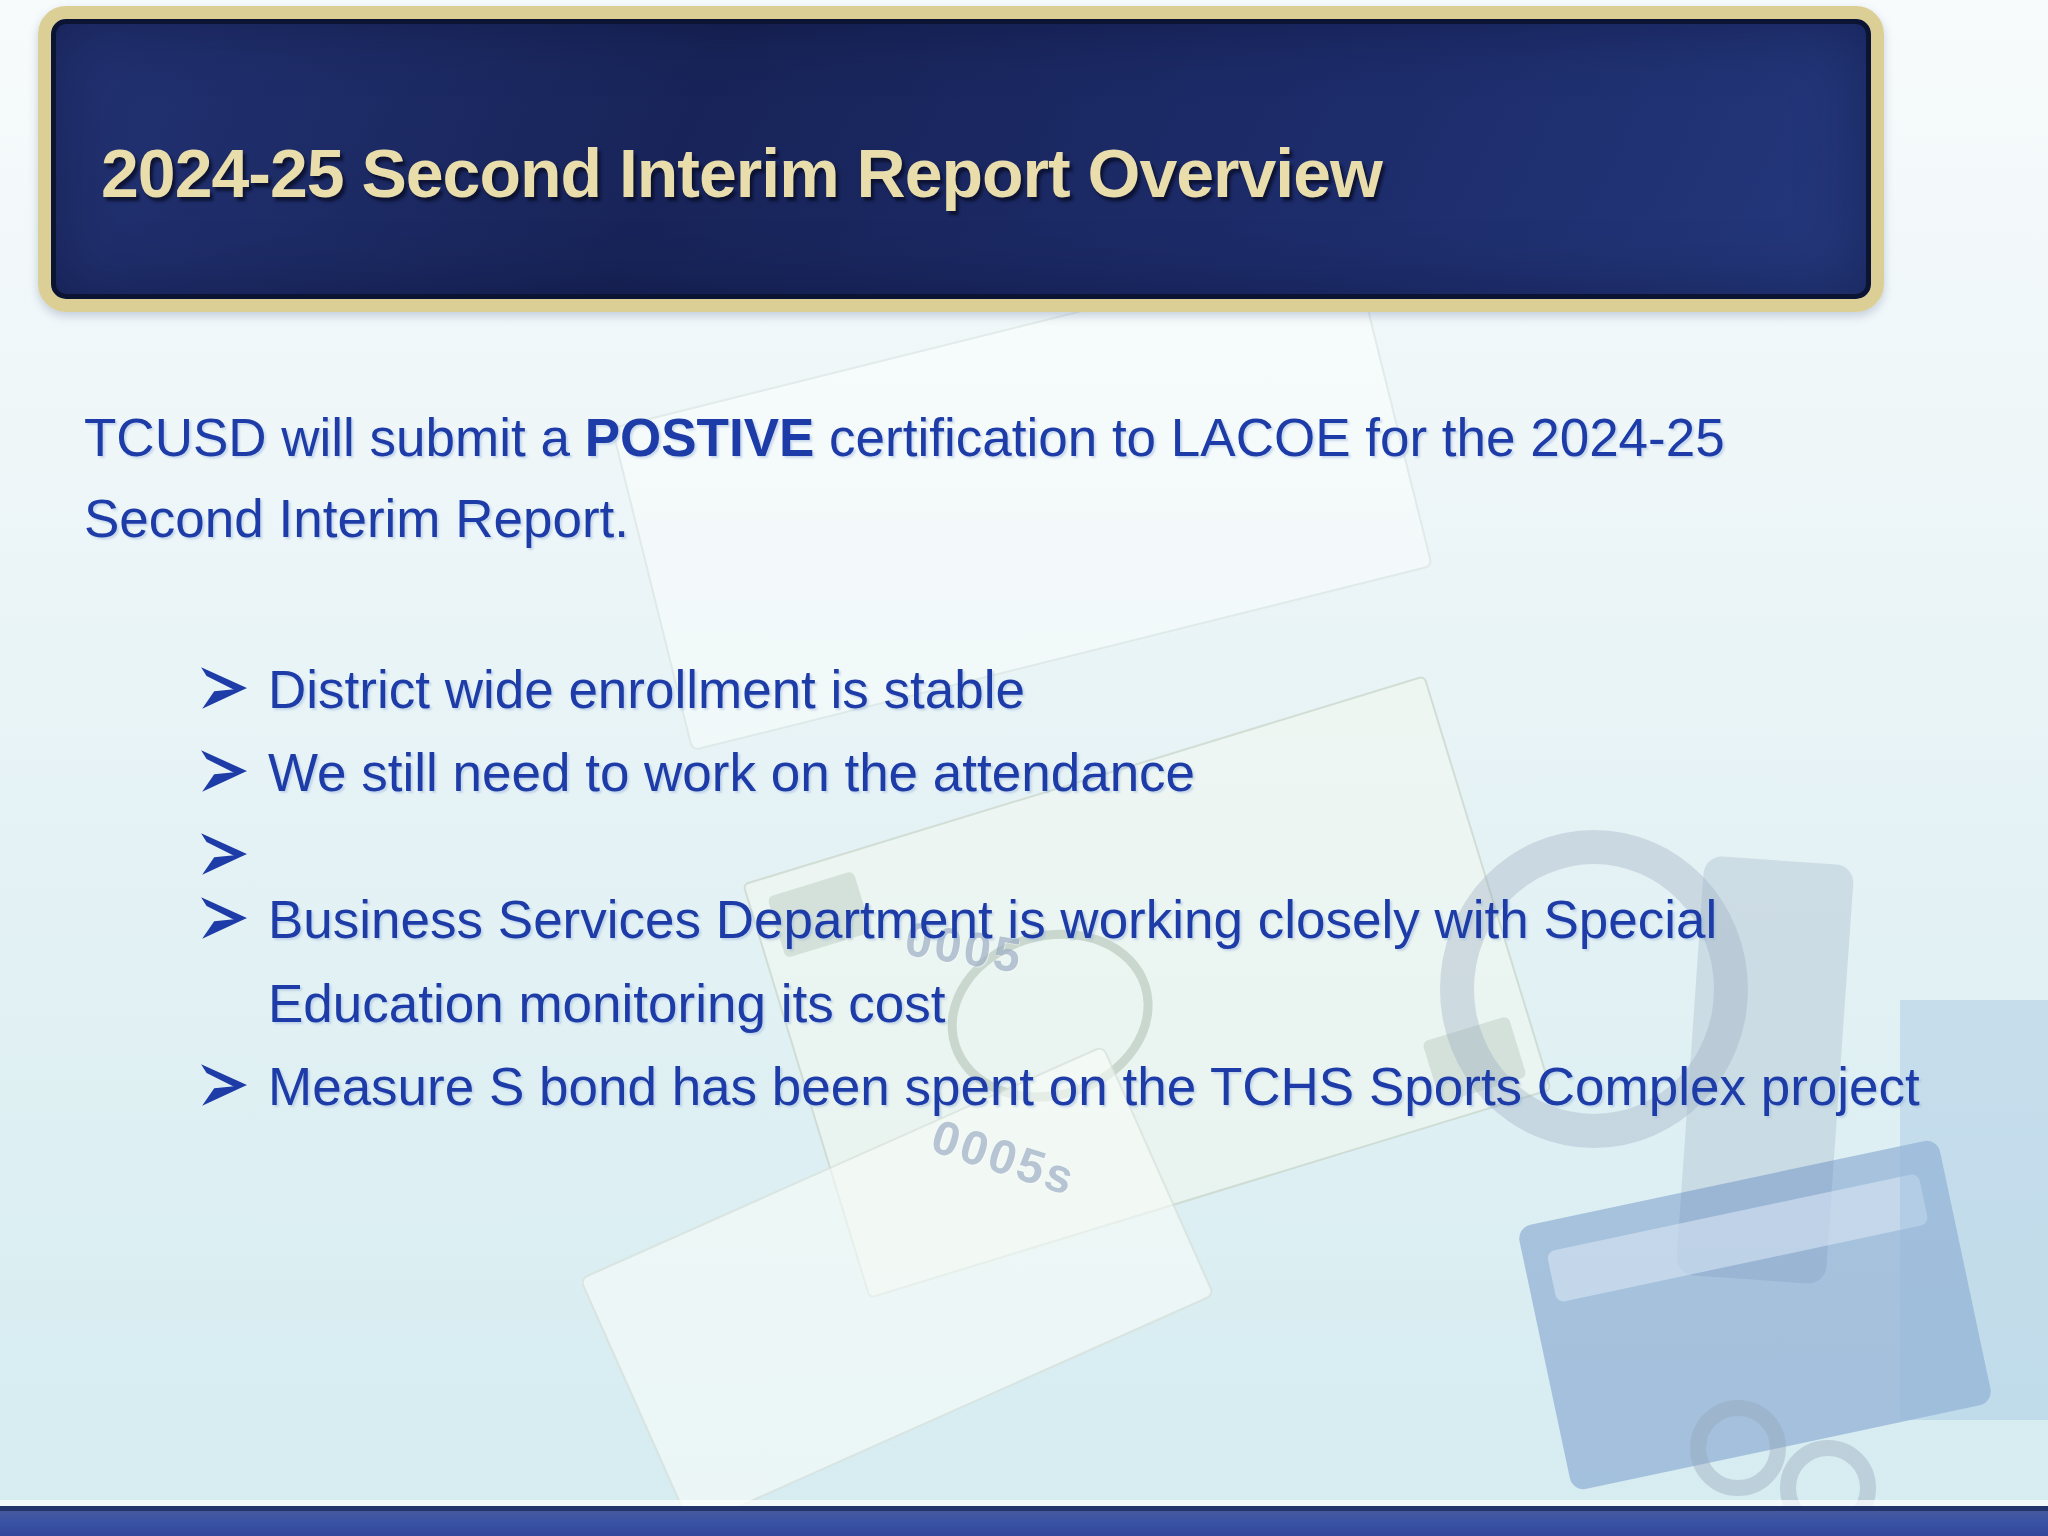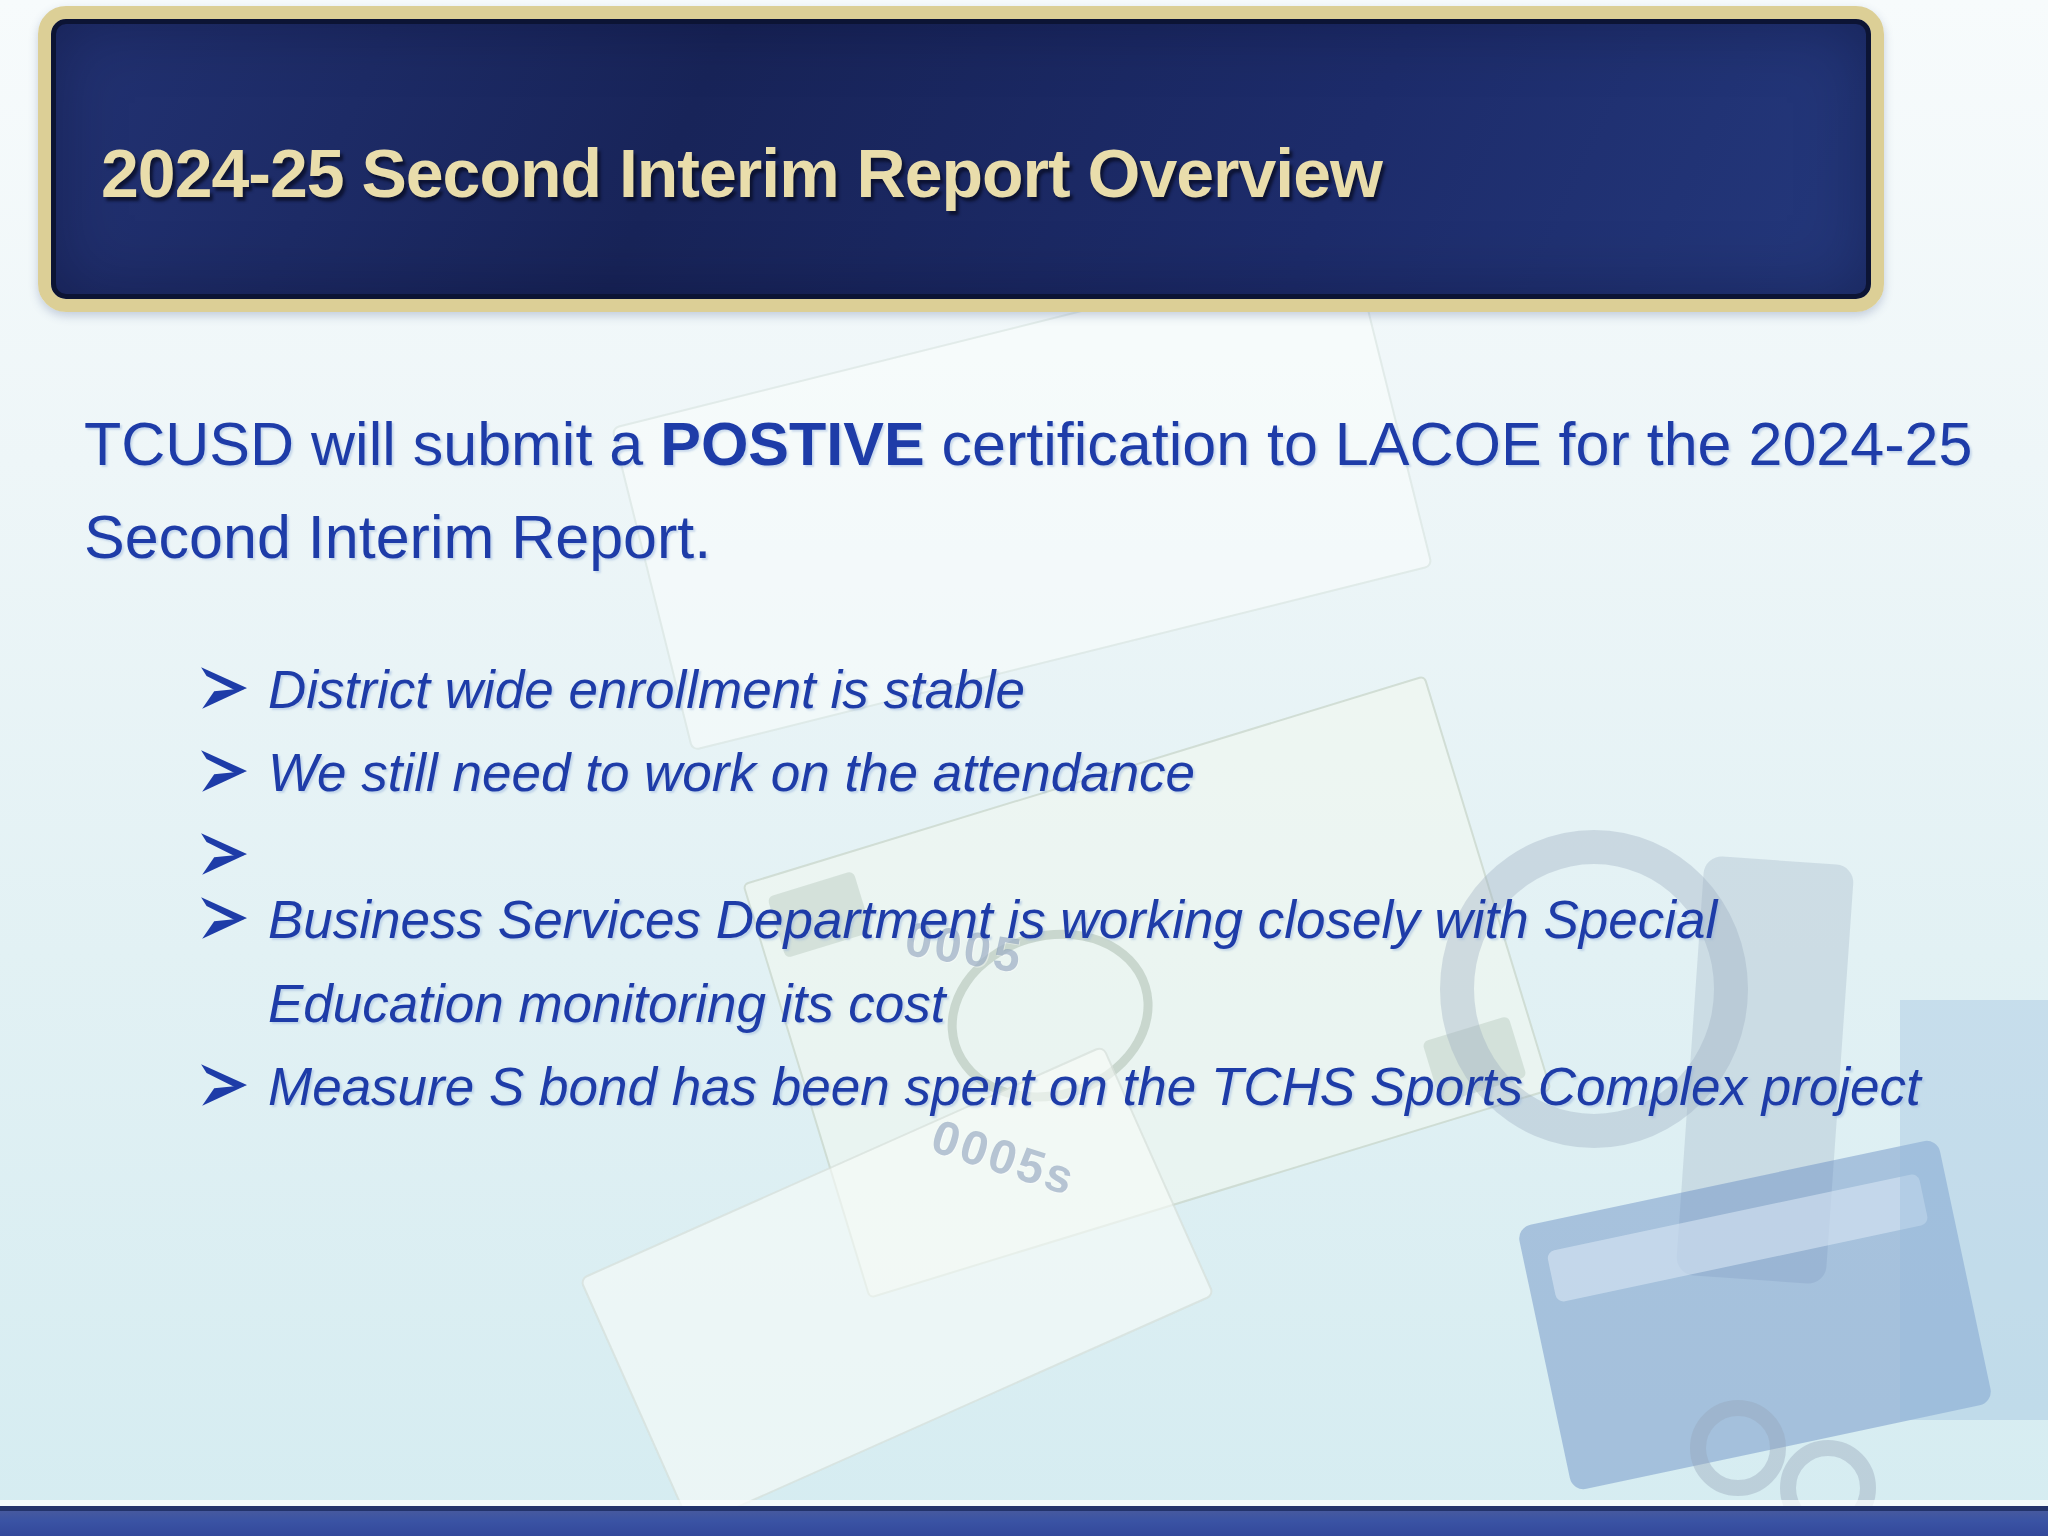--- a/index.html
+++ b/index.html
@@ -99,30 +99,30 @@
     font-size:68px;font-weight:bold;letter-spacing:-1px;
     color:#e9ddab;
     text-shadow:3px 4px 3px rgba(8,12,35,.75);
     white-space:nowrap;
   }
 
   
   .intro{
     position:absolute;left:84px;top:398px;width:1900px;
     margin:0;
-    font-size:61px;line-height:1.52;
+    font-size:53px;line-height:1.52;
     color:#1e3ca8;
     white-space:pre-line;
     text-shadow:2px 2px 2px rgba(150,180,220,.45);
   }
   .intro strong{font-weight:bold;}
 
   .bullets{
     position:absolute;left:196px;top:648px;width:1830px;
-    margin:0;padding:0;list-style:none;font-style:italic;
+    margin:0;padding:0;list-style:none;
   }
   .bullets li{
     display:flex;align-items:flex-start;
     margin:0;
   }
   .arrow{
     flex:0 0 56px;width:56px;height:48px;margin-top:16px;margin-right:16px;
   }
   .bullet-text{
     font-size:53px;line-height:1.57;

